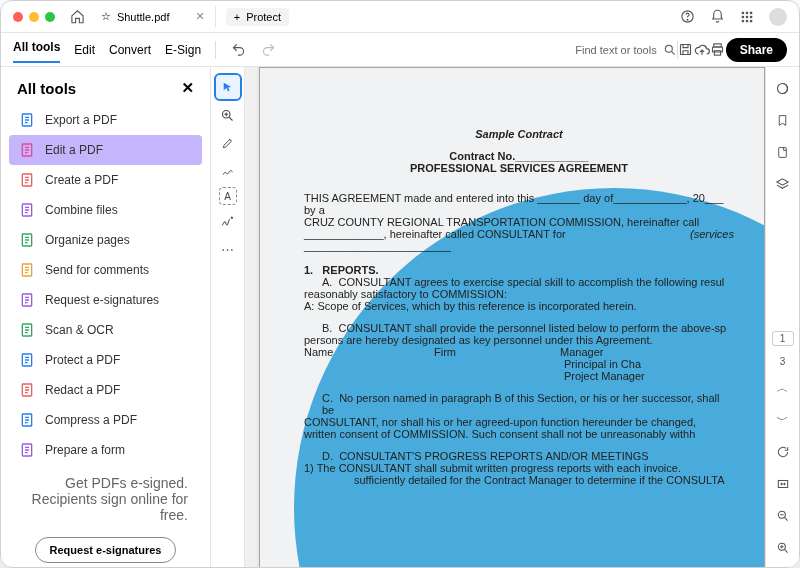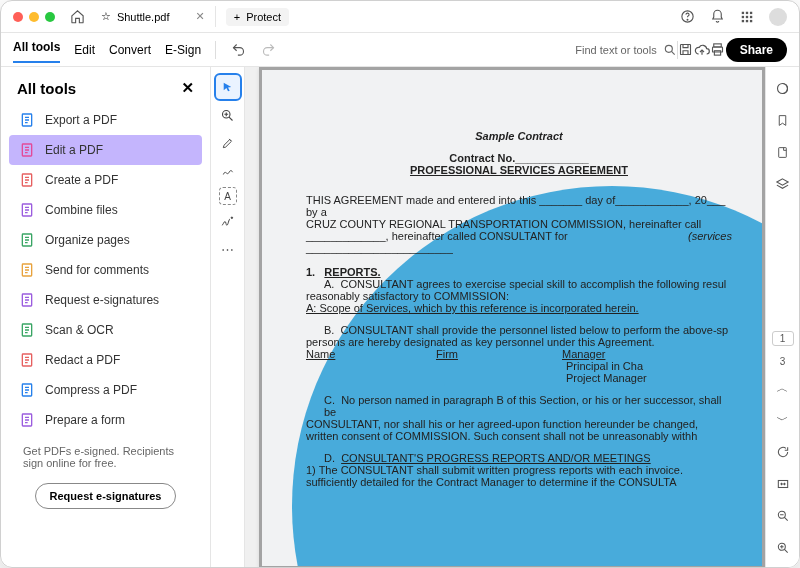--- a/index.html
+++ b/index.html
@@ -20,31 +20,31 @@
 .tb-sep{width:1px;height:18px;background:#ddd}
 .toolbar-right{margin-left:auto;display:flex;align-items:center}
 .find{display:flex;align-items:center;gap:6px;color:#666;font-size:11px}
 .share-btn{background:#000;color:#fff;border-radius:14px;padding:5px 14px;font-size:12px;font-weight:600}
 .main{display:flex;height:calc(568px - 66px);position:relative}
 .sidebar{width:210px;border-right:1px solid #e5e5e5;padding:12px 8px;overflow-y:auto}
 .sb-head{display:flex;justify-content:space-between;align-items:center;padding:0 8px 8px;font-weight:600;font-size:15px}
 .sb-item{display:flex;align-items:center;gap:10px;padding:7px 10px;font-size:12px;border-radius:4px;cursor:pointer;color:#333}
 .sb-item.active{background:#c4b5fd}
 .sb-item .sic{width:16px;height:16px;display:inline-block}
-.sb-foot{text-align:left;font-size:11px;color:#666;padding:10px 14px}
+.sb-foot{text-align:right;font-size:14px;color:#666;padding:10px 14px}
 .sb-cta{display:block;margin:4px auto;padding:6px 14px;border:1px solid #888;border-radius:14px;font-size:11px;background:#fff;font-weight:600}
 .doc-tools{width:34px;border-right:1px solid #e5e5e5;display:flex;flex-direction:column;align-items:center;gap:4px;padding:8px 0;background:#fff}
 .dt{width:24px;height:24px;display:flex;align-items:center;justify-content:center;border-radius:4px;cursor:pointer;font-size:13px;color:#444}
 .dt.active{outline:2px solid #2680eb;color:#2680eb;background:#eaf3ff}
 .doc-area{flex:1;background:#f0f0f0;position:relative;overflow:hidden}
-.page{position:absolute;top:0;left:14px;right:0;bottom:0;background:#f1f2f3;border:3px solid #a3a3a3;box-shadow:0 1px 4px rgba(0,0,0,0.1);padding:60px 30px 10px 44px;font-family:"Times New Roman",serif;font-size:11px;color:#222;overflow:hidden}
+.page{position:absolute;top:0;left:14px;right:0;bottom:0;background:#f1f2f3;border:1px solid #a3a3a3;box-shadow:0 1px 4px rgba(0,0,0,0.1);padding:60px 30px 10px 44px;font-family:"Times New Roman",serif;font-size:11px;color:#222;overflow:hidden}
 .page::after{content:"";position:absolute;right:-170px;bottom:-260px;width:640px;height:640px;border-radius:50%;background:#2a9fd6;opacity:0.85;z-index:0}
 .page>*{position:relative;z-index:1}
 .pc{text-align:center}
-.pb{font-weight:bold}.pu{text-decoration:underline}.pi{font-style:italic}
+.pb{font-weight:bold}.pu{}.pi{font-style:italic}
 .pindent{margin-left:18px}
 .pindent2{}
 .right-rail{width:34px;border-left:1px solid #e5e5e5;display:flex;flex-direction:column;align-items:center;gap:10px;padding:10px 0;background:#fff;font-size:12px;color:#555}
 .rr{width:22px;height:22px;display:flex;align-items:center;justify-content:center;cursor:pointer}
 .pgin{border:1px solid #ccc;border-radius:3px;width:22px;text-align:center;font-size:10px;padding:1px 0}
 svg{display:block}
 </style>
 </head>
 <body>
 
@@ -225,20 +225,29 @@
           <span class="sic">
             <svg width="16" height="16" viewBox="0 0 24 24" fill="none" stroke="#39a564" stroke-width="2">
               <rect x="5" y="3" width="14" height="18" rx="1"></rect>
               <path d="M9 8h6M9 12h6M9 16h4"></path>
             </svg>
           </span>
           <span>Scan &amp; OCR</span>
         </div>
         <div class="sb-item">
           <span class="sic">
+            <svg width="16" height="16" viewBox="0 0 24 24" fill="none" stroke="#2680eb" stroke-width="2">
+              <rect x="5" y="3" width="14" height="18" rx="1"></rect>
+              <path d="M9 8h6M9 12h6M9 16h4"></path>
+            </svg>
+          </span>
+          <span>Protect a PDF</span>
+        </div>
+        <div class="sb-item">
+          <span class="sic">
             <svg width="16" height="16" viewBox="0 0 24 24" fill="none" stroke="#e66060" stroke-width="2">
               <rect x="5" y="3" width="14" height="18" rx="1"></rect>
               <path d="M9 8h6M9 12h6M9 16h4"></path>
             </svg>
           </span>
           <span>Redact a PDF</span>
         </div>
         <div class="sb-item">
           <span class="sic">
             <svg width="16" height="16" viewBox="0 0 24 24" fill="none" stroke="#2680eb" stroke-width="2">
@@ -330,21 +339,21 @@
           <span style="width:260px"></span>
           <span>Project Manager</span>
         </div>
       <div style="height:10px"></div>
       <div class="pindent"><span>C.</span>&nbsp;&nbsp;<span>No person named in paragraph B of this Section, or his or her successor, shall be</span></div>
       <div class="pindent2">CONSULTANT, nor shall his or her agreed-upon function hereunder be changed,</div>
       <div class="pindent2">written consent of COMMISSION.  Such consent shall not be unreasonably withh</div>
       <div style="height:10px"></div>
       <div class="pindent"><span>D.</span>&nbsp;&nbsp;<span class="pu">CONSULTANT'S PROGRESS REPORTS AND/OR MEETINGS</span></div>
       <div class="pindent2">1)   The CONSULTANT shall submit written progress reports with each invoice.</div>
-      <div class="pindent2" style="">sufficiently detailed for the Contract Manager to determine if the CONSULTA</div>
+      <div class="pindent2" style="margin-left:50px">sufficiently detailed for the Contract Manager to determine if the CONSULTA</div>
     </div>
   </div>
 
   <div class="right-rail">
     <div class="rr">
         <svg width="15" height="15" viewBox="0 0 24 24" fill="none" stroke="currentColor" stroke-width="1.8">
           <circle cx="12" cy="12" r="8"></circle>
           <path d="M12 4a8 8 0 0 1 0 16"></path>
         </svg>
       </div>

